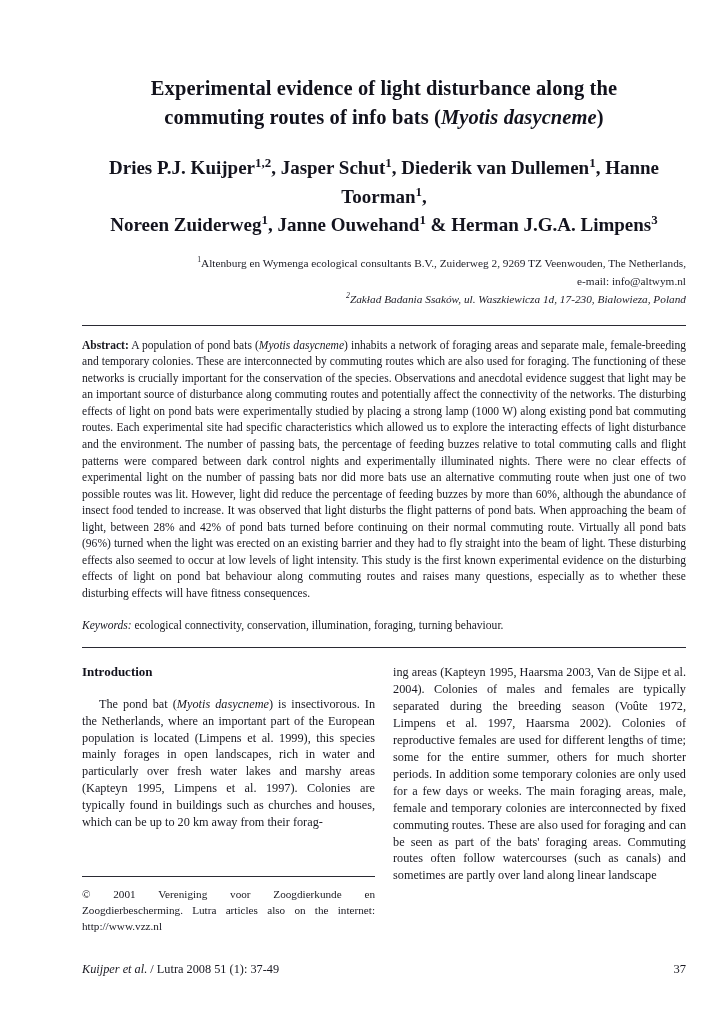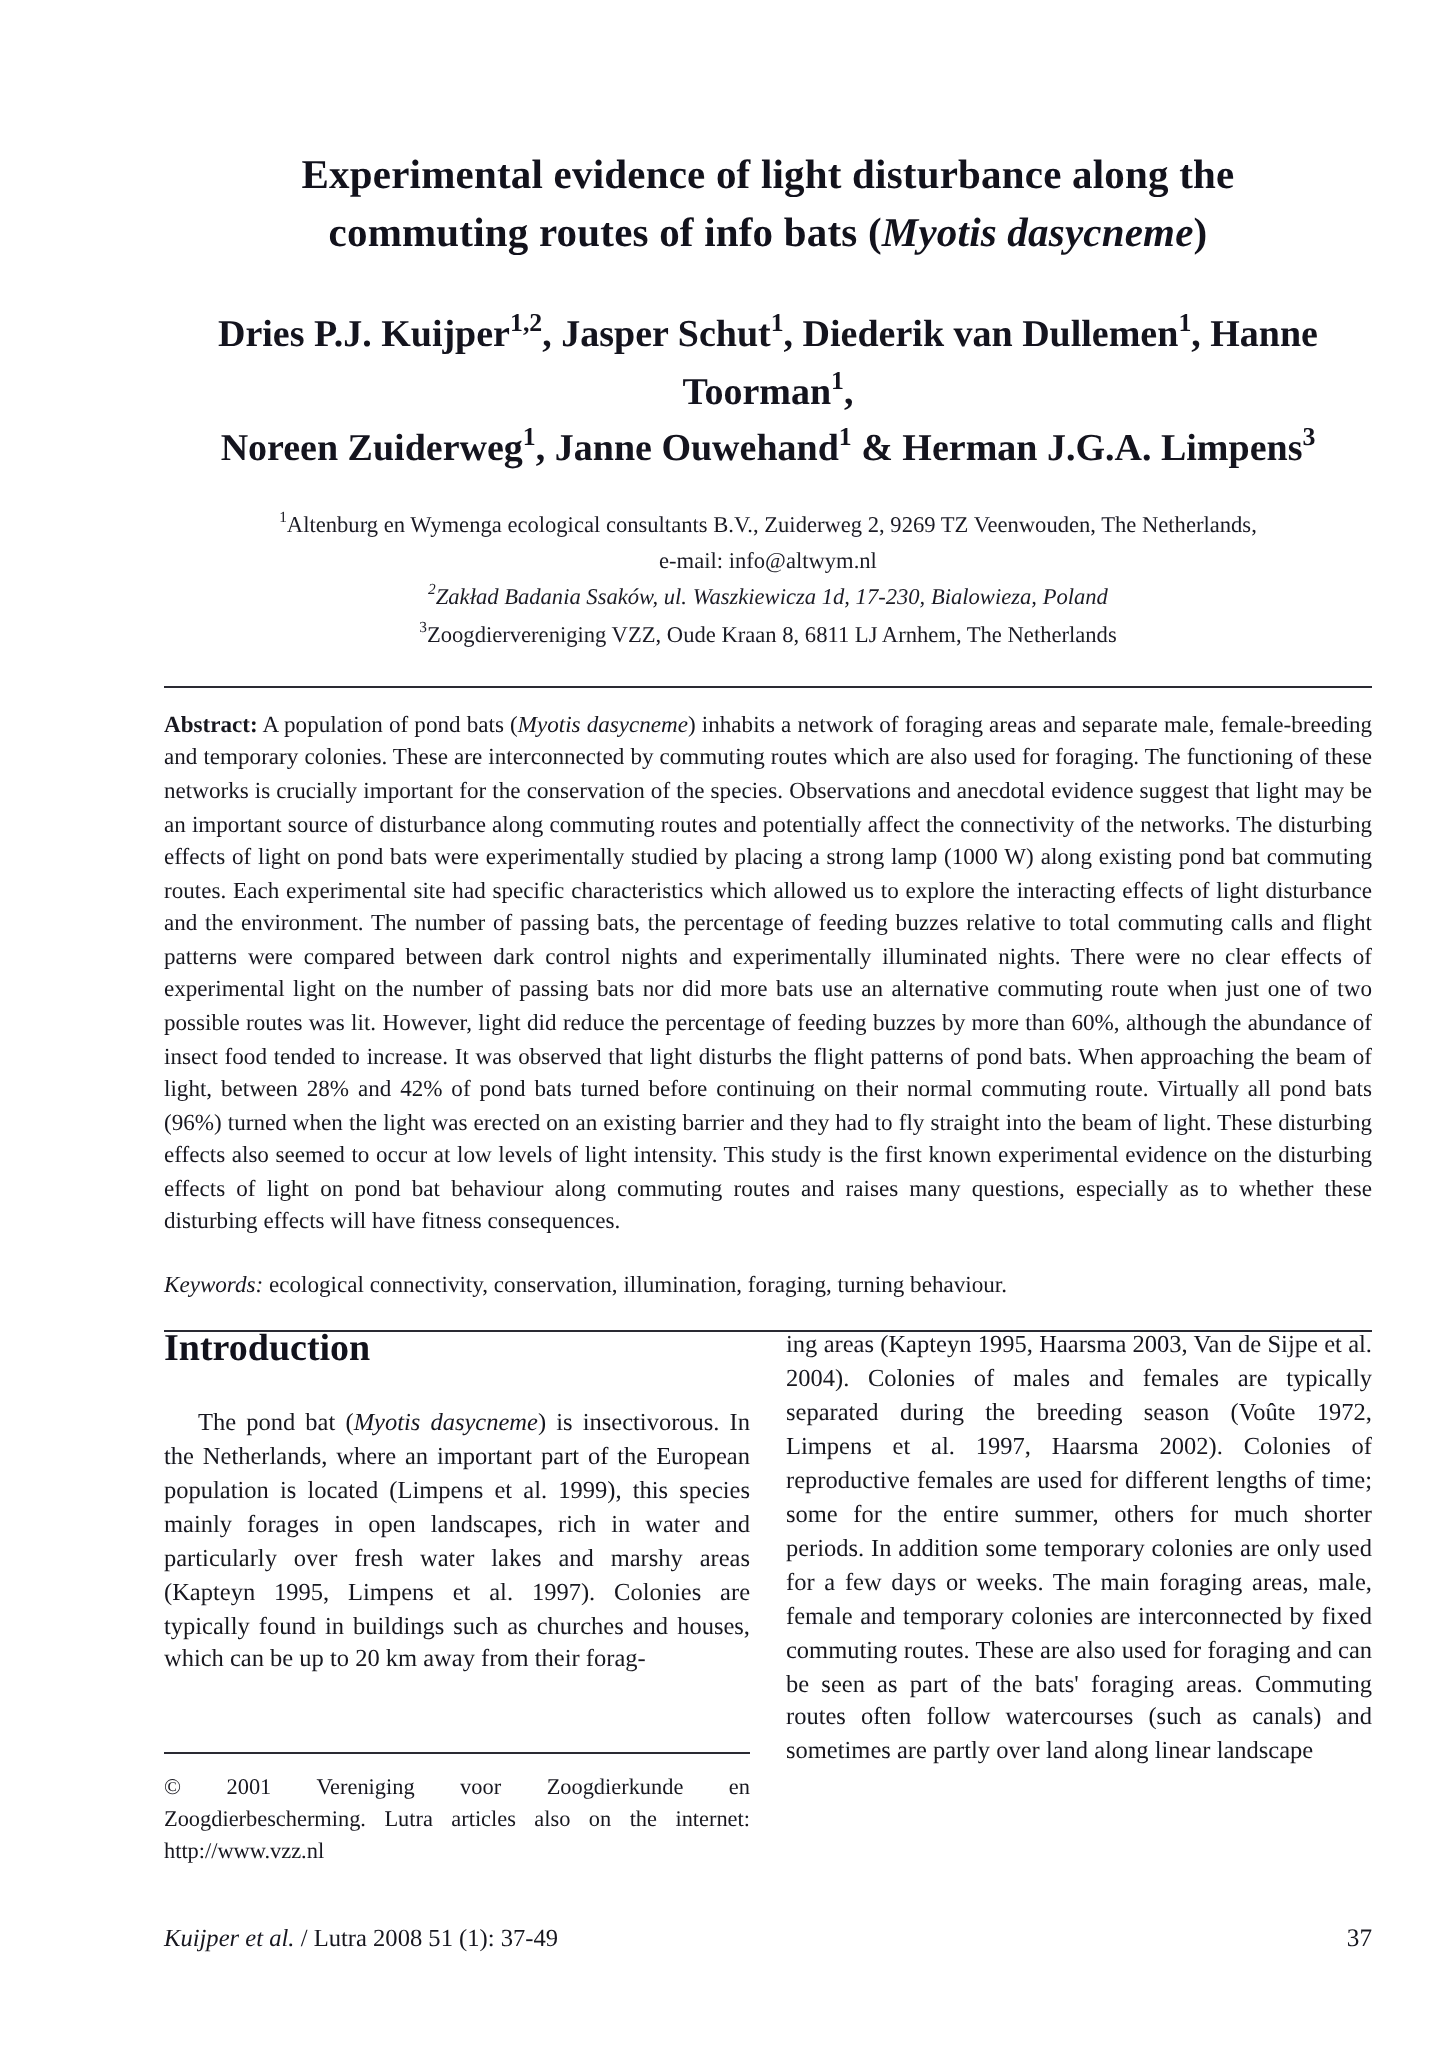--- a/index.html
+++ b/index.html
@@ -54,21 +54,21 @@
   }
   .authors sup, .affil sup {
     font-size: 0.68em;
     vertical-align: super;
     line-height: 0;
   }
 
   
   .affils {
     margin-top: 14px;
-    text-align: center;
+    text-align: right;
     font-size: 11.3px;
     line-height: 1.62;
     color: #1b1b24;
   }
   .affil.it { font-style: italic; }
 
   
   .rule {
     border: 0;
     border-top: 1.1px solid #2a2a33;
@@ -109,21 +109,21 @@
   }
   .col {
     position: absolute;
     top: 0;
     width: 293px;
   }
   .col-left  { left: 0; }
   .col-right { left: 311px; }
 
   .section-heading {
-    font-size: 19px;
+    font-size: 13px;
     font-weight: bold;
     line-height: 1.2;
     margin: 0 0 16px 0;
     color: #12121c;
   }
   .body-text {
     font-size: 12.25px;
     line-height: 1.385;
     text-align: justify;
     color: #17171f;
@@ -182,21 +182,20 @@
 
     <div class="authors">
       <span>Dries P.J. Kuijper</span><sup>1,2</sup><span>, Jasper Schut</span><sup>1</sup><span>, Diederik van Dullemen</span><sup>1</sup><span>, Hanne Toorman</span><sup>1</sup><span>,</span><br>
       <span>Noreen Zuiderweg</span><sup>1</sup><span>, Janne Ouwehand</span><sup>1</sup><span> &amp; Herman J.G.A. Limpens</span><sup>3</sup>
     </div>
 
     <div class="affils">
       <div class="affil"><sup>1</sup><span>Altenburg en Wymenga ecological consultants B.V., Zuiderweg 2, 9269 TZ Veenwouden, The Netherlands,</span></div>
       <div class="affil"><span>e-mail: info@altwym.nl</span></div>
       <div class="affil it"><sup>2</sup><span>Zakład Badania Ssaków, ul. Waszkiewicza 1d, 17-230, Bialowieza, Poland</span></div>
-      <div class="affil"><sup>3</sup><span>Zoogdiervereniging VZZ, Oude Kraan 8, 6811 LJ Arnhem, The Netherlands</span></div>
     </div>
 
     <hr class="rule rule-abstract-top">
 
     <p class="abstract"><span class="lead">Abstract:</span><span> A population of pond bats (</span><span class="it">Myotis dasycneme</span><span>) inhabits a network of foraging areas and separate male, female-breeding and temporary colonies. These are interconnected by commuting routes which are also used for foraging. The functioning of these networks is crucially important for the conservation of the species. Observations and anecdotal evidence suggest that light may be an important source of disturbance along commuting routes and potentially affect the connectivity of the networks. The disturbing effects of light on pond bats were experimentally studied by placing a strong lamp (1000 W) along existing pond bat commuting routes. Each experimental site had specific characteristics which allowed us to explore the interacting effects of light disturbance and the environment. The number of passing bats, the percentage of feeding buzzes relative to total commuting calls and flight patterns were compared between dark control nights and experimentally illuminated nights. There were no clear effects of experimental light on the number of passing bats nor did more bats use an alternative commuting route when just one of two possible routes was lit. However, light did reduce the percentage of feeding buzzes by more than 60%, although the abundance of insect food tended to increase. It was observed that light disturbs the flight patterns of pond bats. When approaching the beam of light, between 28% and 42% of pond bats turned before continuing on their normal commuting route. Virtually all pond bats (96%) turned when the light was erected on an existing barrier and they had to fly straight into the beam of light. These disturbing effects also seemed to occur at low levels of light intensity. This study is the first known experimental evidence on the disturbing effects of light on pond bat behaviour along commuting routes and raises many questions, especially as to whether these disturbing effects will have fitness consequences.</span></p>
 
     <p class="keywords"><span class="kw-label">Keywords:</span><span> ecological connectivity, conservation, illumination, foraging, turning behaviour.</span></p>
 
     <hr class="rule rule-abstract-bottom">
 

